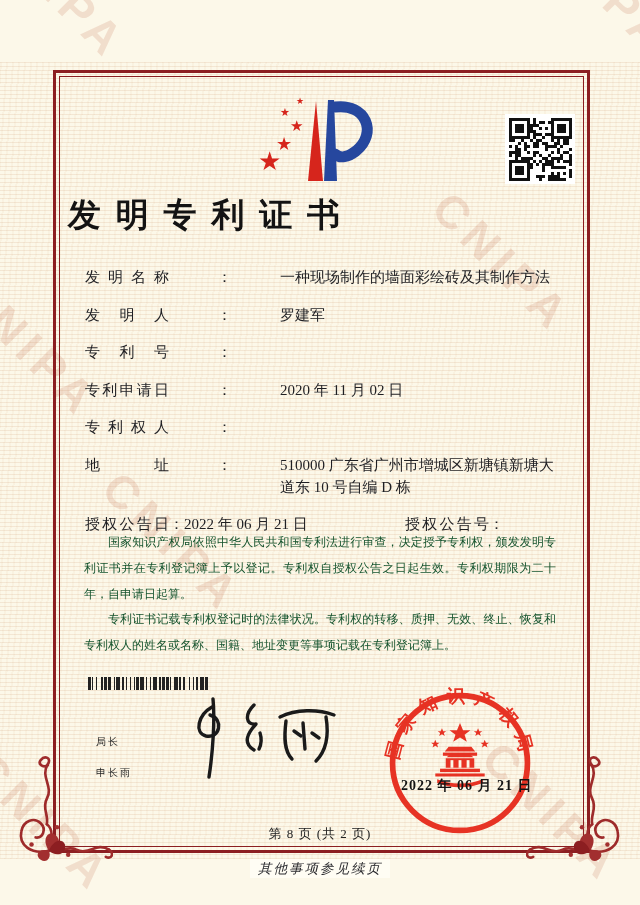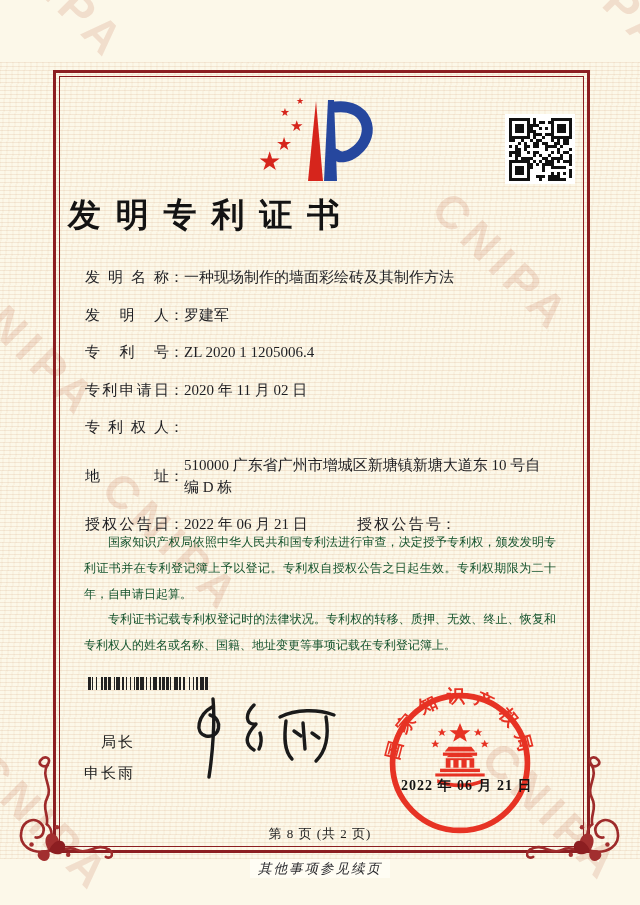--- a/index.html
+++ b/index.html
@@ -45,43 +45,43 @@
   .qrgrid{display:grid;grid-template-columns:repeat(21,3px);grid-auto-rows:3px;}
   .qrgrid b{display:block;}
   .qrgrid b.on{background:#111;}
   
   .title{
     position:absolute;left:53px;top:193px;width:531px;
     font-size:33px;font-weight:bold;letter-spacing:.45em;text-indent:.45em;color:#131313;
   }
   
   .fields{position:absolute;left:85px;top:266px;width:470px;font-size:15px;line-height:22px;color:#1f1f23;}
-  .frow{display:flex;margin-bottom:15.5px;align-items:center;}
+  .frow{display:flex;margin-bottom:15.5px;align-items:flex-start;gap:48px;}
   .lab{display:inline-block;width:84px;text-align:justify;text-align-last:justify;flex:0 0 84px;}
   .colon{flex:0 0 auto;}
   .val{}
   .frow .grow{flex:1 1 auto;}
   .pairL{display:flex;width:272px;flex:0 0 272px;}
   .pairR{display:flex;}
   
   .bodytxt{
     position:absolute;left:84px;top:530px;width:472px;
     font-size:12px;line-height:25.8px;color:#14532d;
     text-align:justify;
   }
   .bodytxt p{margin:0;text-indent:2em;}
   
   .barcode{position:absolute;left:88px;top:677px;width:170px;height:13px;display:flex;align-items:stretch;}
   .barcode i{display:block;height:100%;}
   .barcode i.k{background:#222;}
   
   .signer{
-    position:absolute;left:84px;top:726px;
+    position:absolute;left:96px;top:726px;
     font-family:"Liberation Sans","DejaVu Sans",sans-serif;
-    font-size:15px;letter-spacing:2px;line-height:31px;color:#222;text-align:right;
+    font-size:10px;letter-spacing:2px;line-height:31px;color:#222;
   }
   
   .signature{position:absolute;left:182px;top:693px;width:160px;height:95px;}
   
   .seal{position:absolute;left:384px;top:687px;width:152px;height:152px;opacity:.95;}
   .sealdate{
     position:absolute;left:401px;top:777px;width:175px;
     font-size:14px;letter-spacing:1px;color:#141414;font-weight:600;white-space:nowrap;
   }
   
@@ -617,21 +617,20 @@
       <span class="val grow">一种现场制作的墙面彩绘砖及其制作方法</span>
     </div>
     <div class="frow">
       <span class="lab">发明人</span>
         <span class="colon">：</span>
       <span class="val grow">罗建军</span>
     </div>
     <div class="frow">
       <span class="lab">专利号</span>
         <span class="colon">：</span>
-      <span class="val grow">ZL 2020 1 1205006.4</span>
     </div>
     <div class="frow">
       <span class="lab">专利申请日</span>
         <span class="colon">：</span>
       <span class="val grow">2020 年 11 月 02 日</span>
     </div>
     <div class="frow">
       <span class="lab">专利权人</span>
         <span class="colon">：</span>
     </div>

